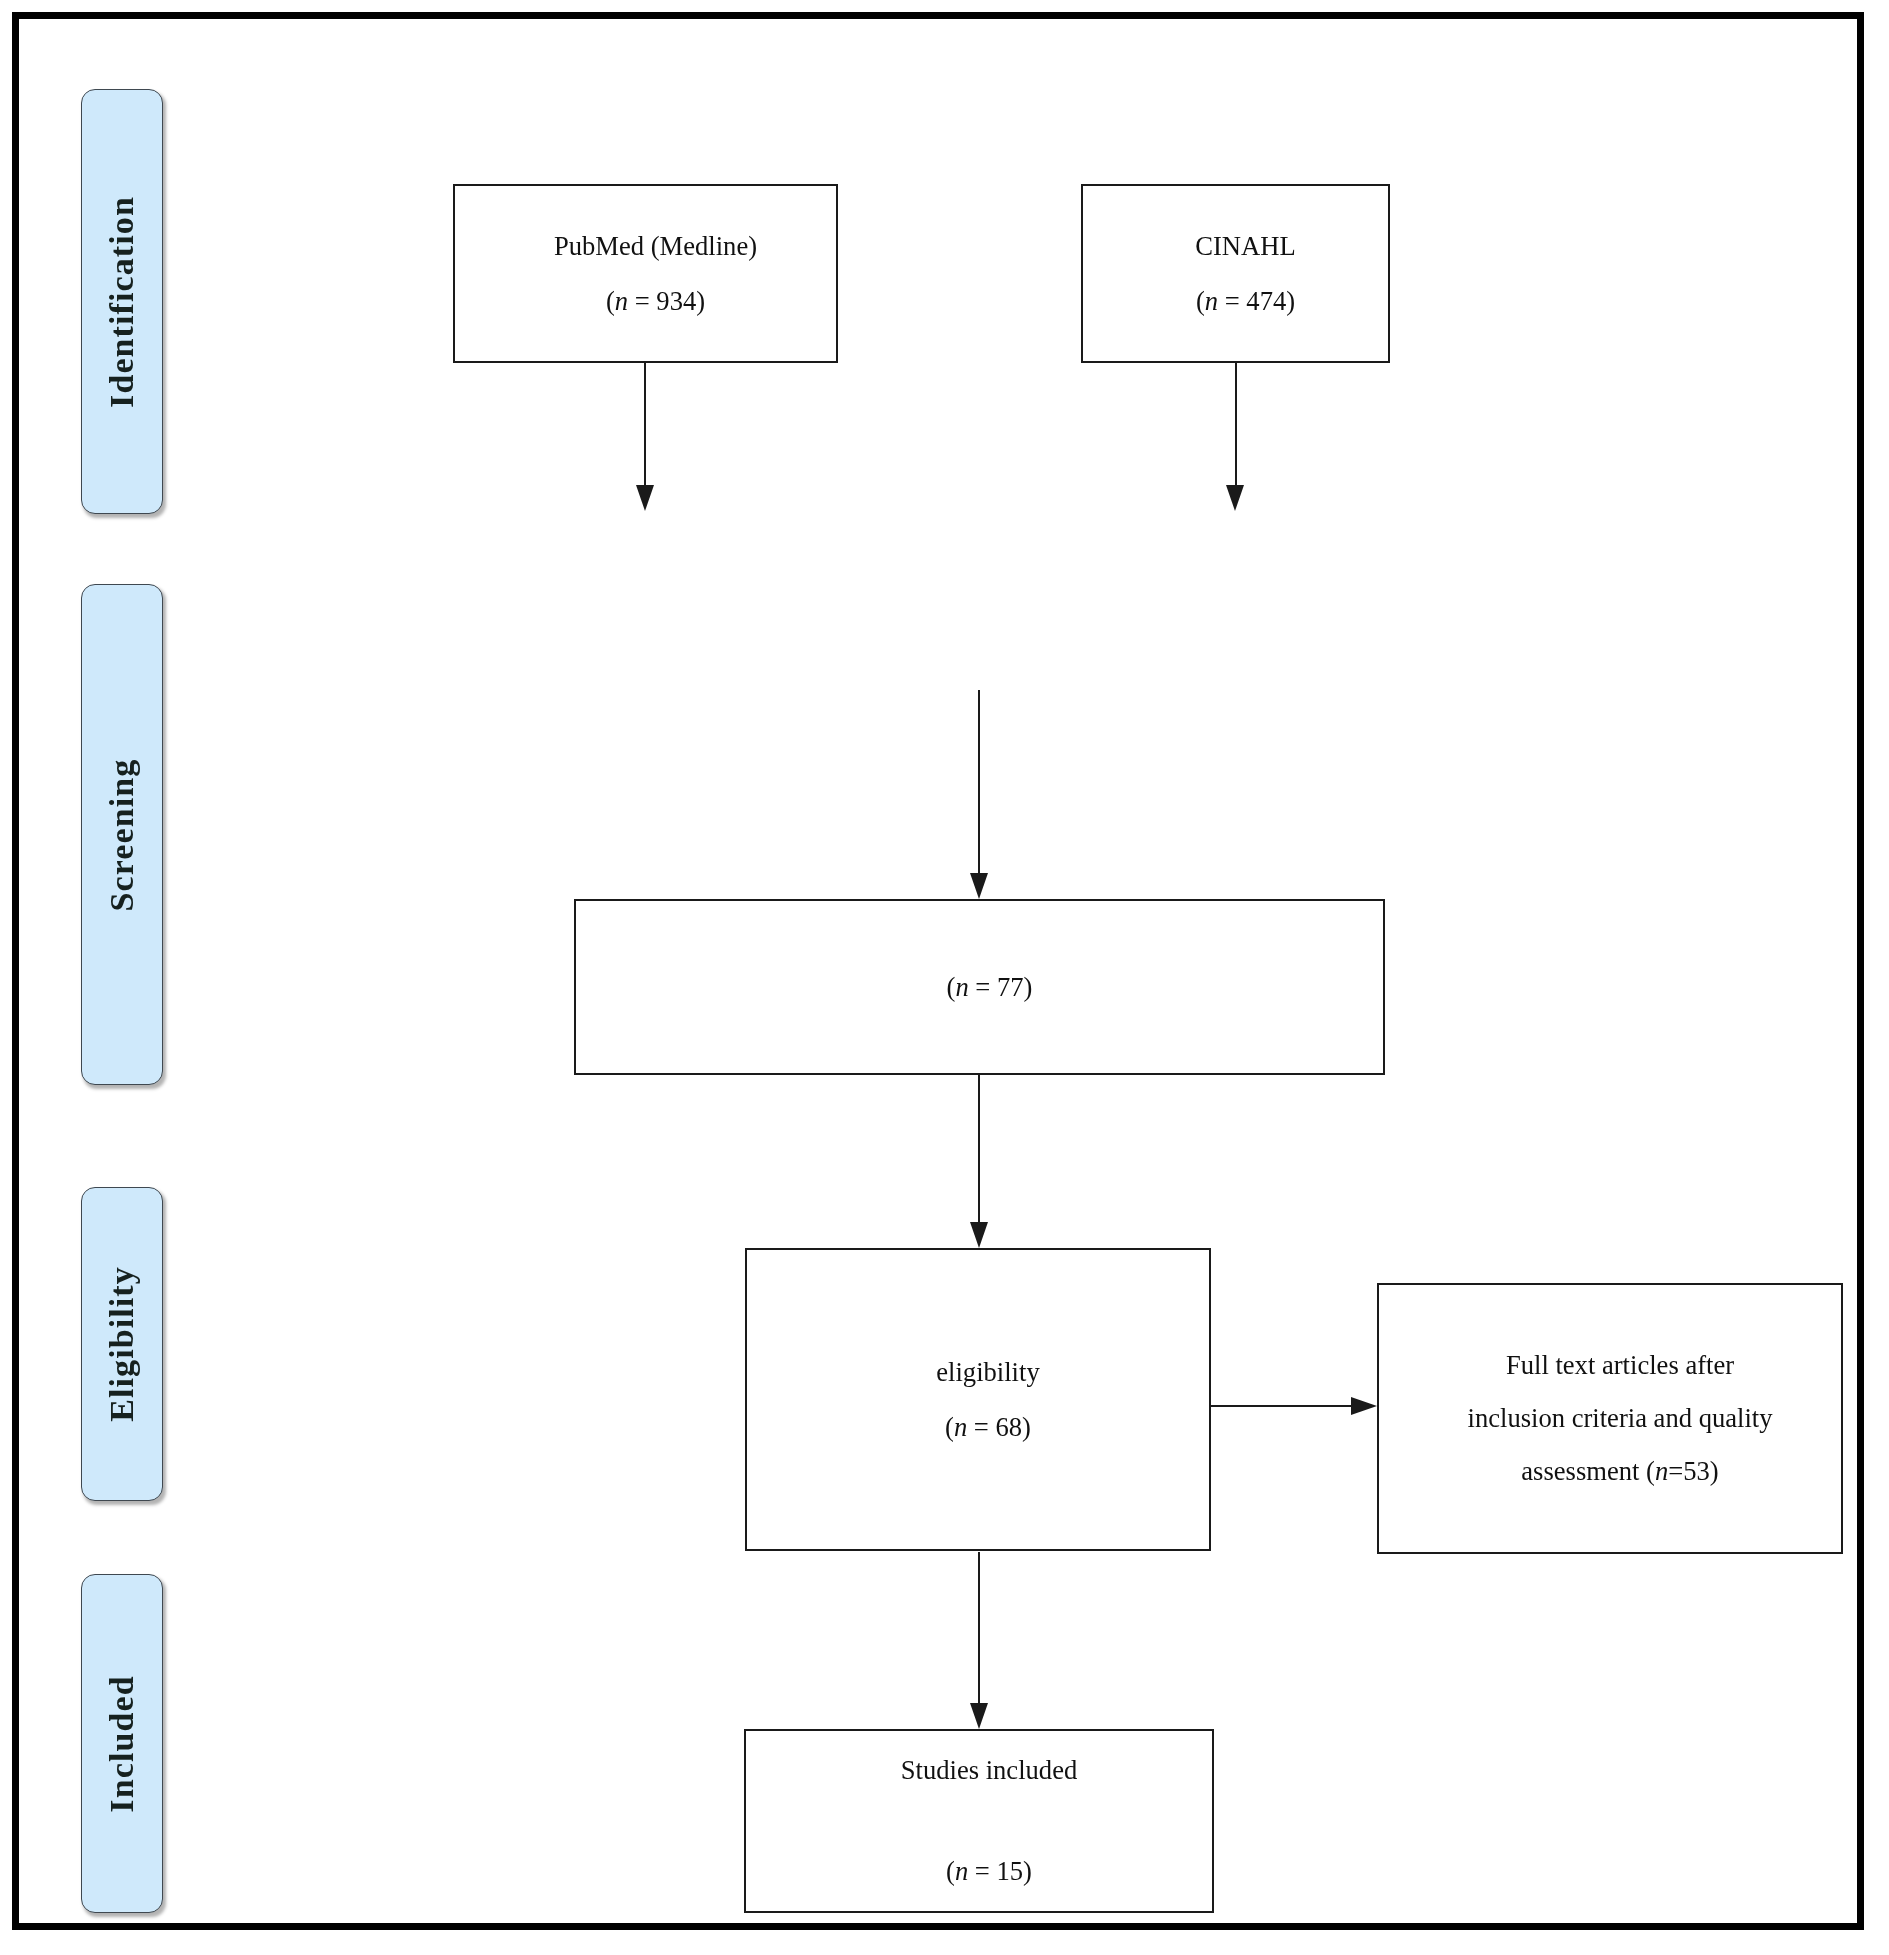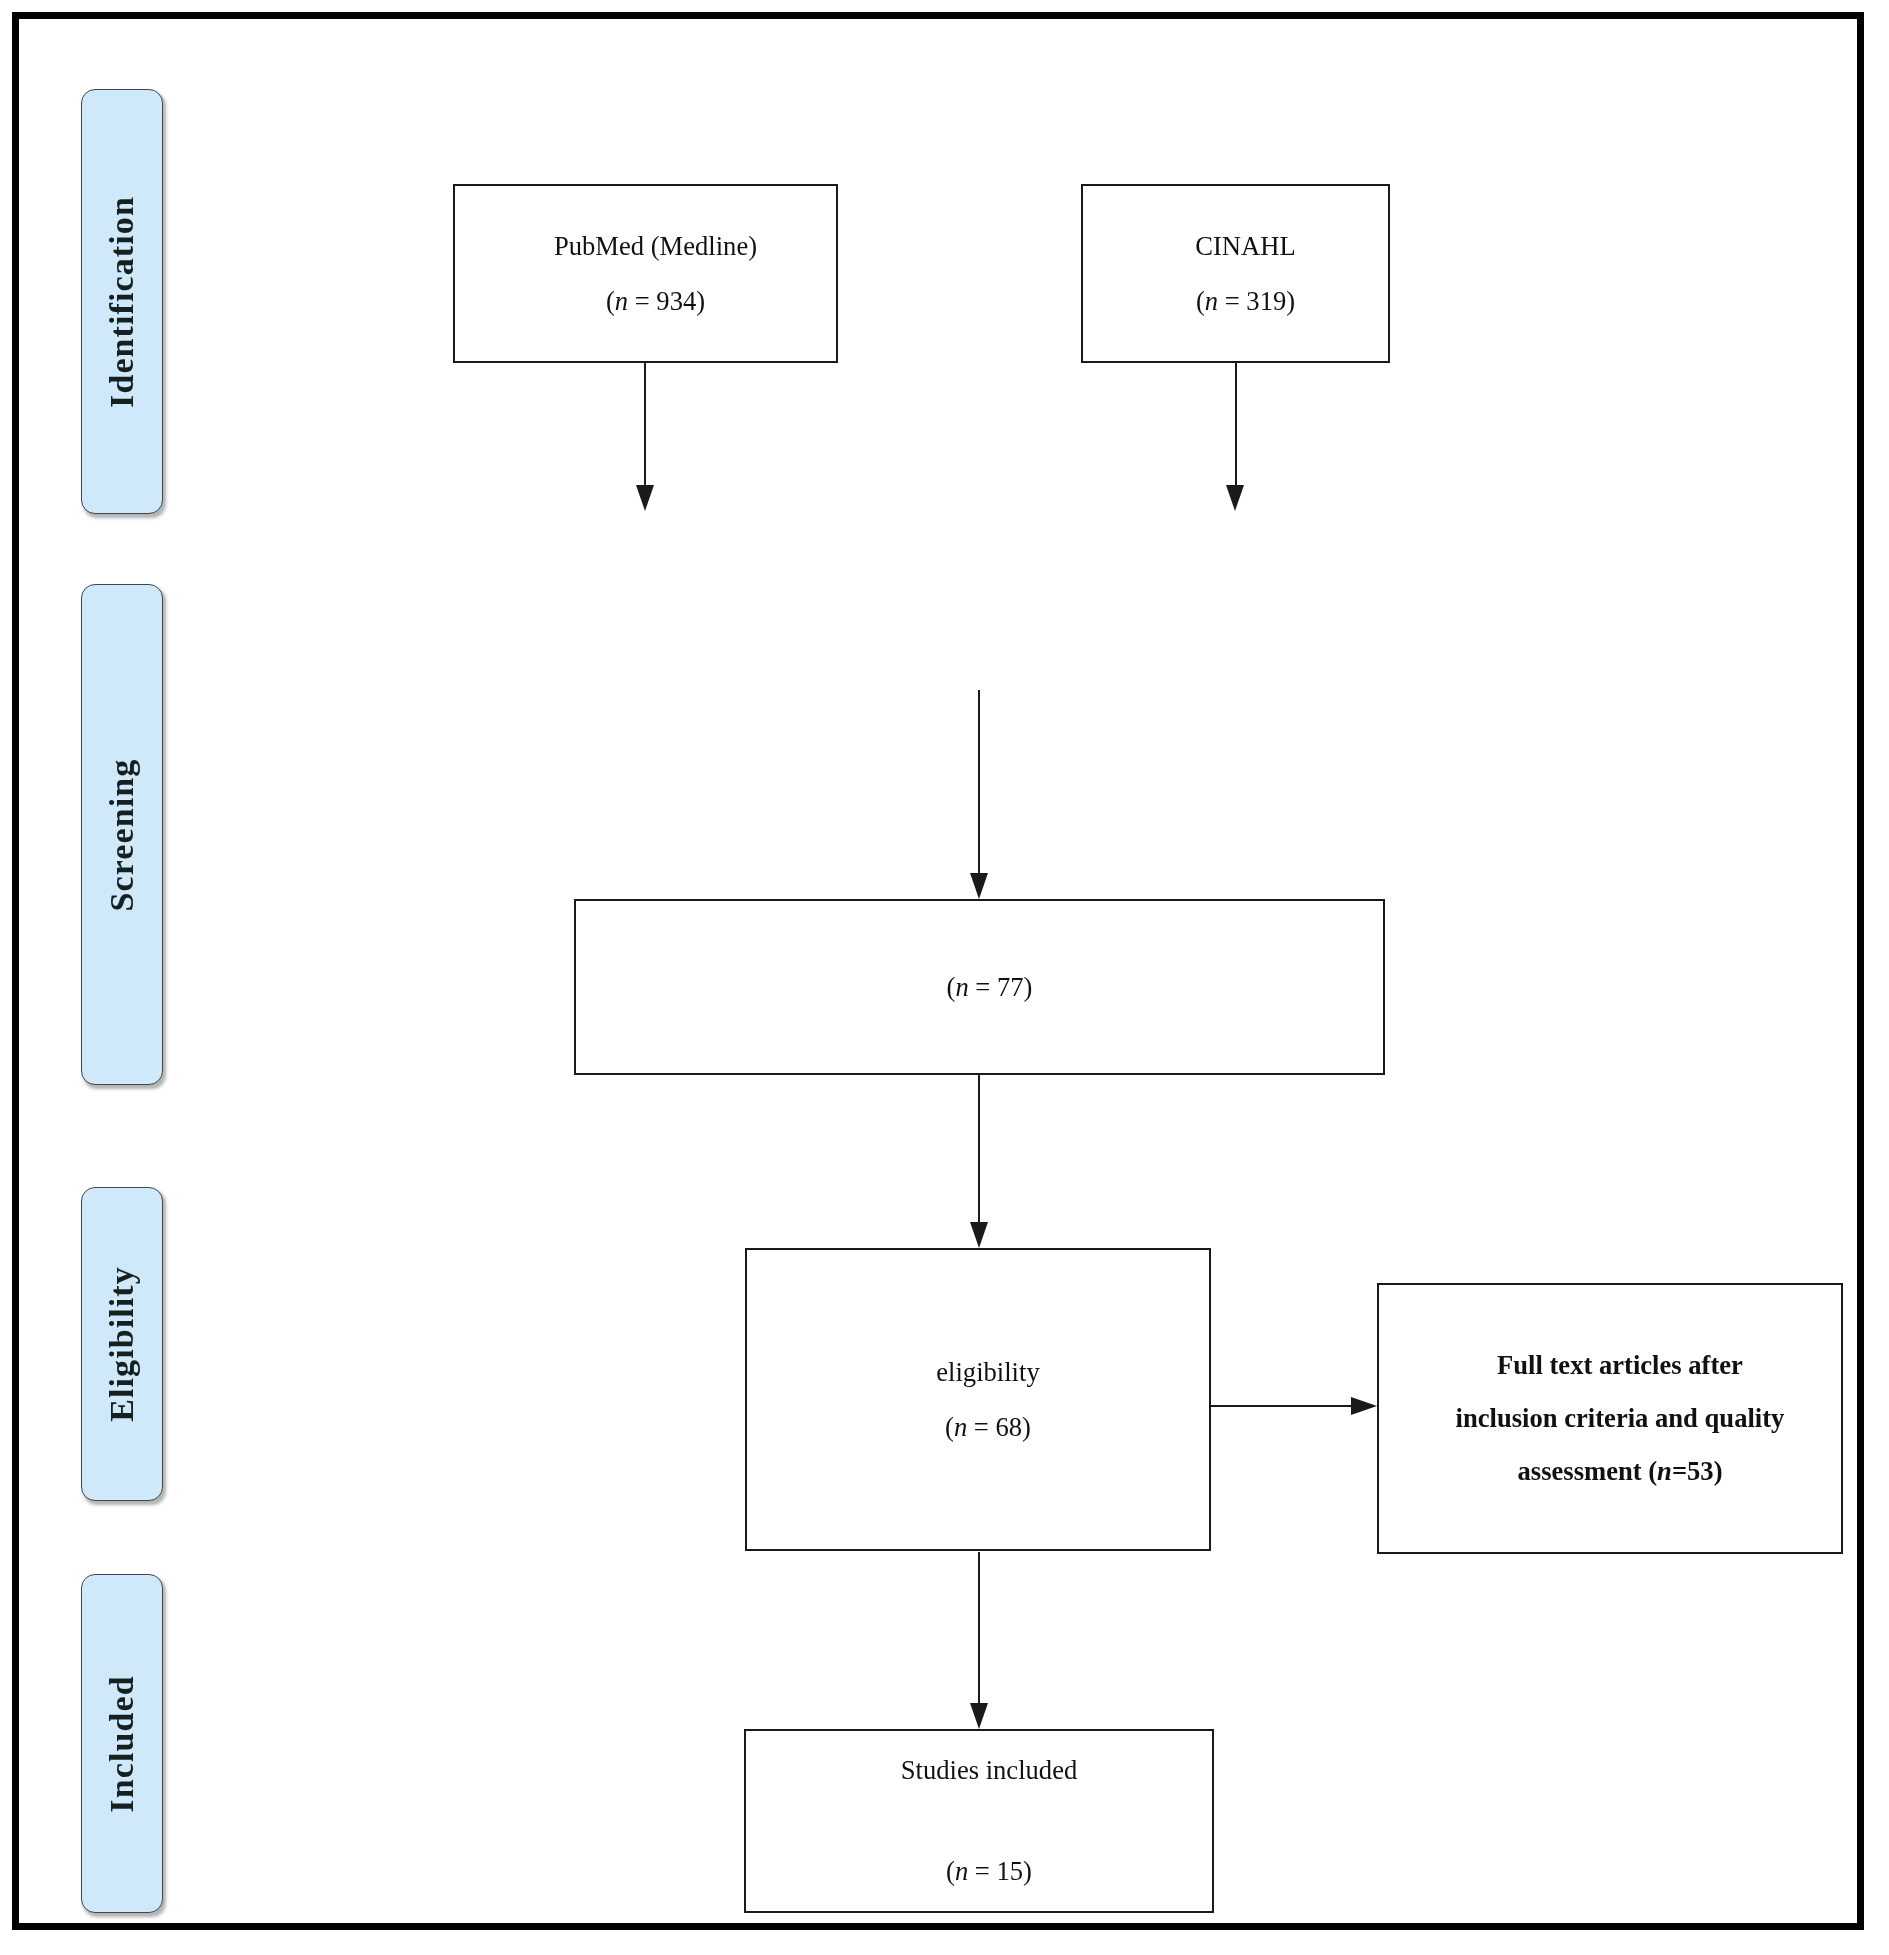--- a/index.html
+++ b/index.html
@@ -29,21 +29,21 @@
           text-align: center; font-size: 26.6px; padding-left: 20px; }
   .fbox .line { line-height: 2.05; white-space: nowrap; }
   .nvar { font-style: italic; }
 
   #box-pubmed   { left: 453px;  top: 184px;  width: 385px;  height: 179px; }
   #box-cinahl   { left: 1081px; top: 184px;  width: 309px;  height: 179px; }
   #box-records  { left: 574px; top: 511px;  width: 761px; height: 179px; }
   #box-screened { left: 574px; top: 899px; width: 811px; height: 176px; }
   #box-fulltext { left: 745px; top: 1248px; width: 466px;  height: 303px; }
   #box-quality  { left: 1377px; top: 1283px; width: 466px;  height: 271px; }
-  #box-quality .line { white-space: normal; line-height: 2.0; font-weight: bold; }
+  #box-quality .line { white-space: normal; line-height: 2.0; }
   #box-studies  { left: 744px; top: 1729px; width: 470px;  height: 184px; gap: 46px; }
 
   
   .shaft-v { position: absolute; width: 2.2px; background: #1a1a1a; }
   .shaft-h { position: absolute; height: 2.2px; background: #1a1a1a; }
   .head-down { position: absolute; width: 0; height: 0;
                border-left: 9.2px solid transparent; border-right: 9.2px solid transparent;
                border-top: 26px solid #1a1a1a; }
   .head-right { position: absolute; width: 0; height: 0;
                 border-top: 9.2px solid transparent; border-bottom: 9.2px solid transparent;
@@ -68,21 +68,21 @@
     <span>Included</span>
   </div>
 
   <div class="fbox" id="box-pubmed">
     <div class="line">PubMed (Medline)</div>
     <div class="line"><span>(</span><span class="nvar">n</span><span> = 934)</span></div>
   </div>
 
   <div class="fbox" id="box-cinahl">
     <div class="line">CINAHL</div>
-    <div class="line"><span>(</span><span class="nvar">n</span><span> = 319)</span></div>
+    <div class="line"><span>(</span><span class="nvar">n</span><span> = 474)</span></div>
   </div>
 
 
   <div class="fbox" id="box-screened">
     <div class="line"><span>(</span><span class="nvar">n</span><span> = 77)</span></div>
   </div>
 
   <div class="fbox" id="box-fulltext">
     <div class="line">eligibility</div>
     <div class="line"><span>(</span><span class="nvar">n</span><span> = 68)</span></div>

